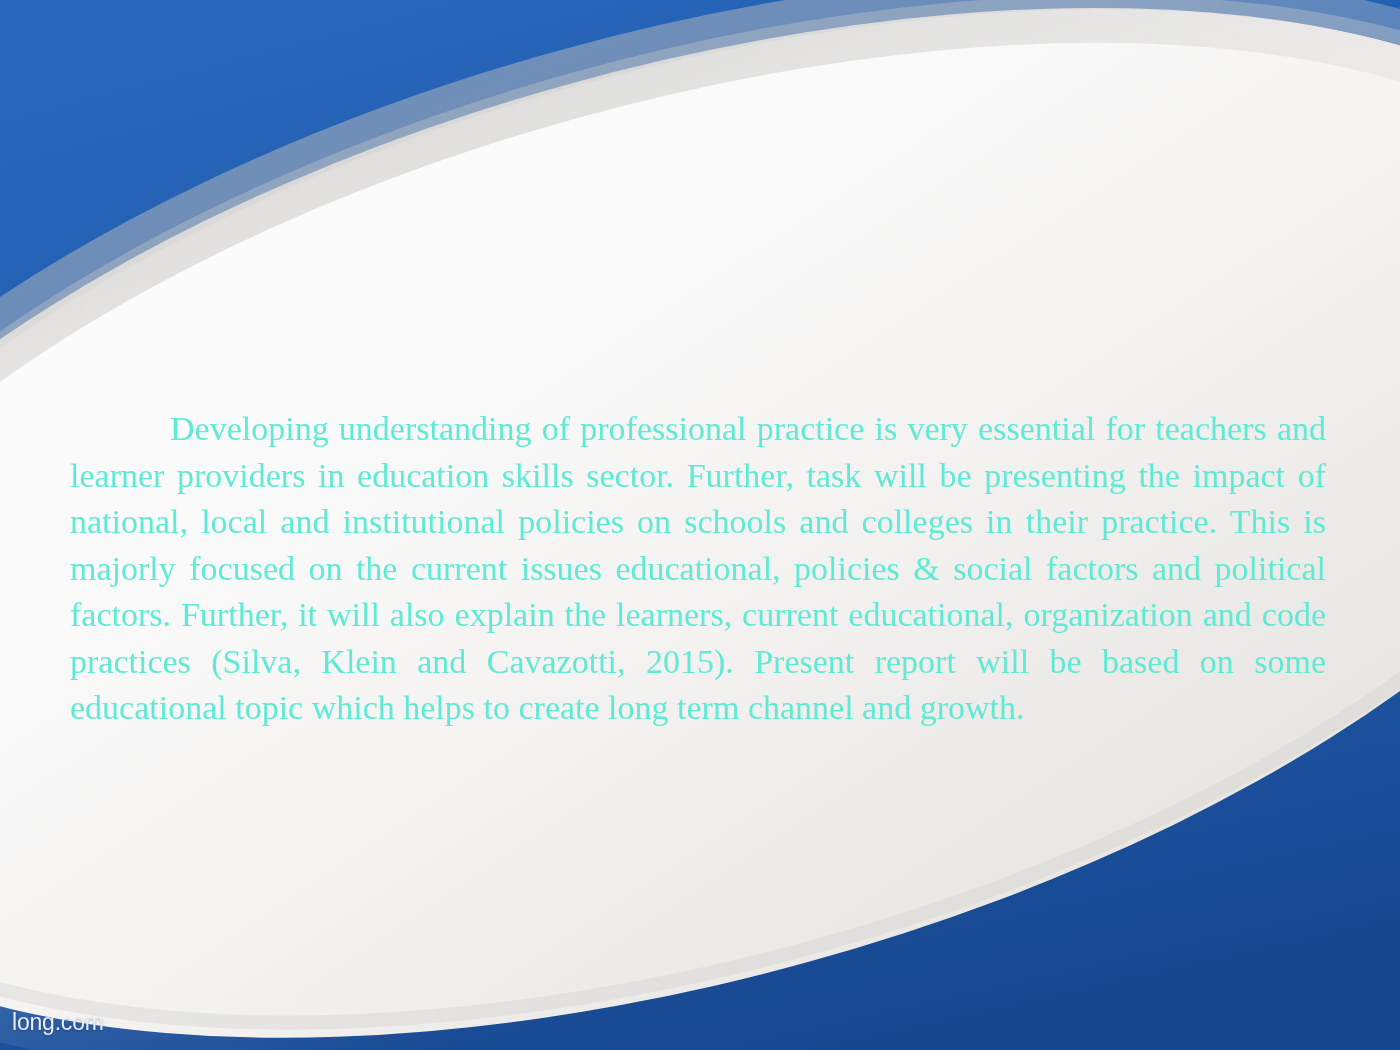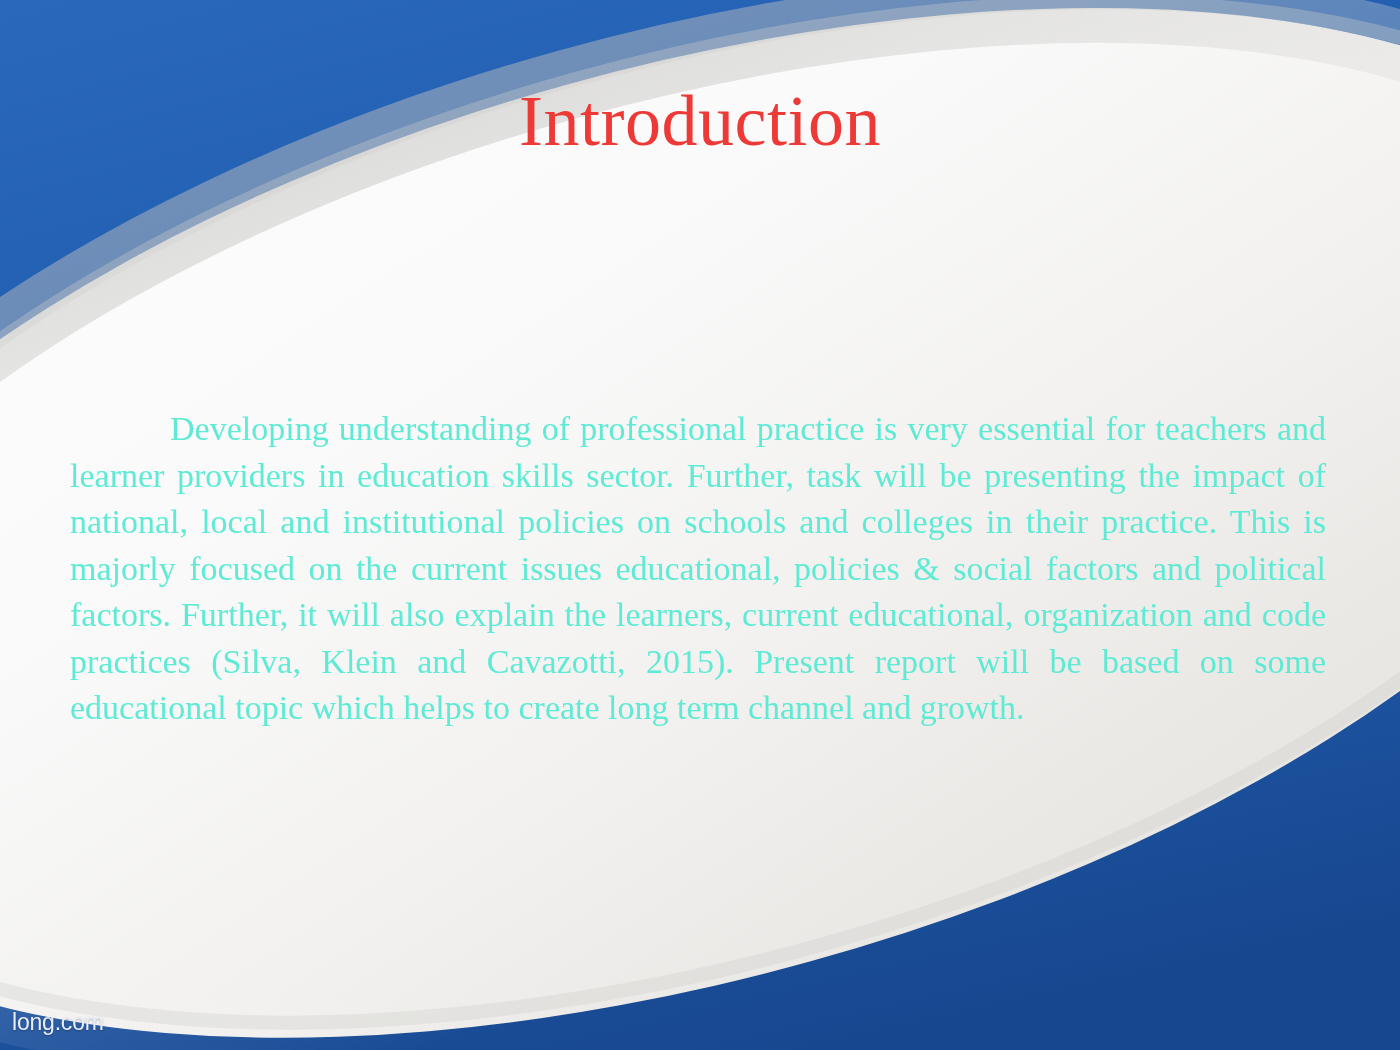--- a/index.html
+++ b/index.html
@@ -133,23 +133,20 @@
       </g>
 
       <g transform="rotate(-15.5 700 525)" opacity="0.35">
         <ellipse cx="700" cy="512" rx="1005" ry="450" fill="none" stroke="#cfcdca" stroke-width="14"></ellipse>
       </g>
 
       <path d="M0 862 C 250 915 620 985 1045 1020 L1045 1050 L0 1050 Z" fill="#1d55a5" opacity="0.0"></path>
     </g>
   </svg>
 
-  <div class="title-wrap">
-    <h1 class="slide-title">Introduction</h1>
-  </div>
 
   <div class="body-wrap">
     <p class="body-paragraph">Developing understanding of professional practice is very essential for teachers and learner providers in education skills sector. Further, task will be presenting the impact of national, local and institutional policies on schools and colleges in their practice. This is majorly focused on the current issues educational, policies &amp; social factors and political factors. Further, it will also explain the learners, current educational, organization and code practices (Silva, Klein and Cavazotti, 2015). Present report will be based on some educational topic which helps to create long term channel and growth.</p>
   </div>
 
   <div class="watermark">long.com</div>
 
 </div>
 
 </body></html>

